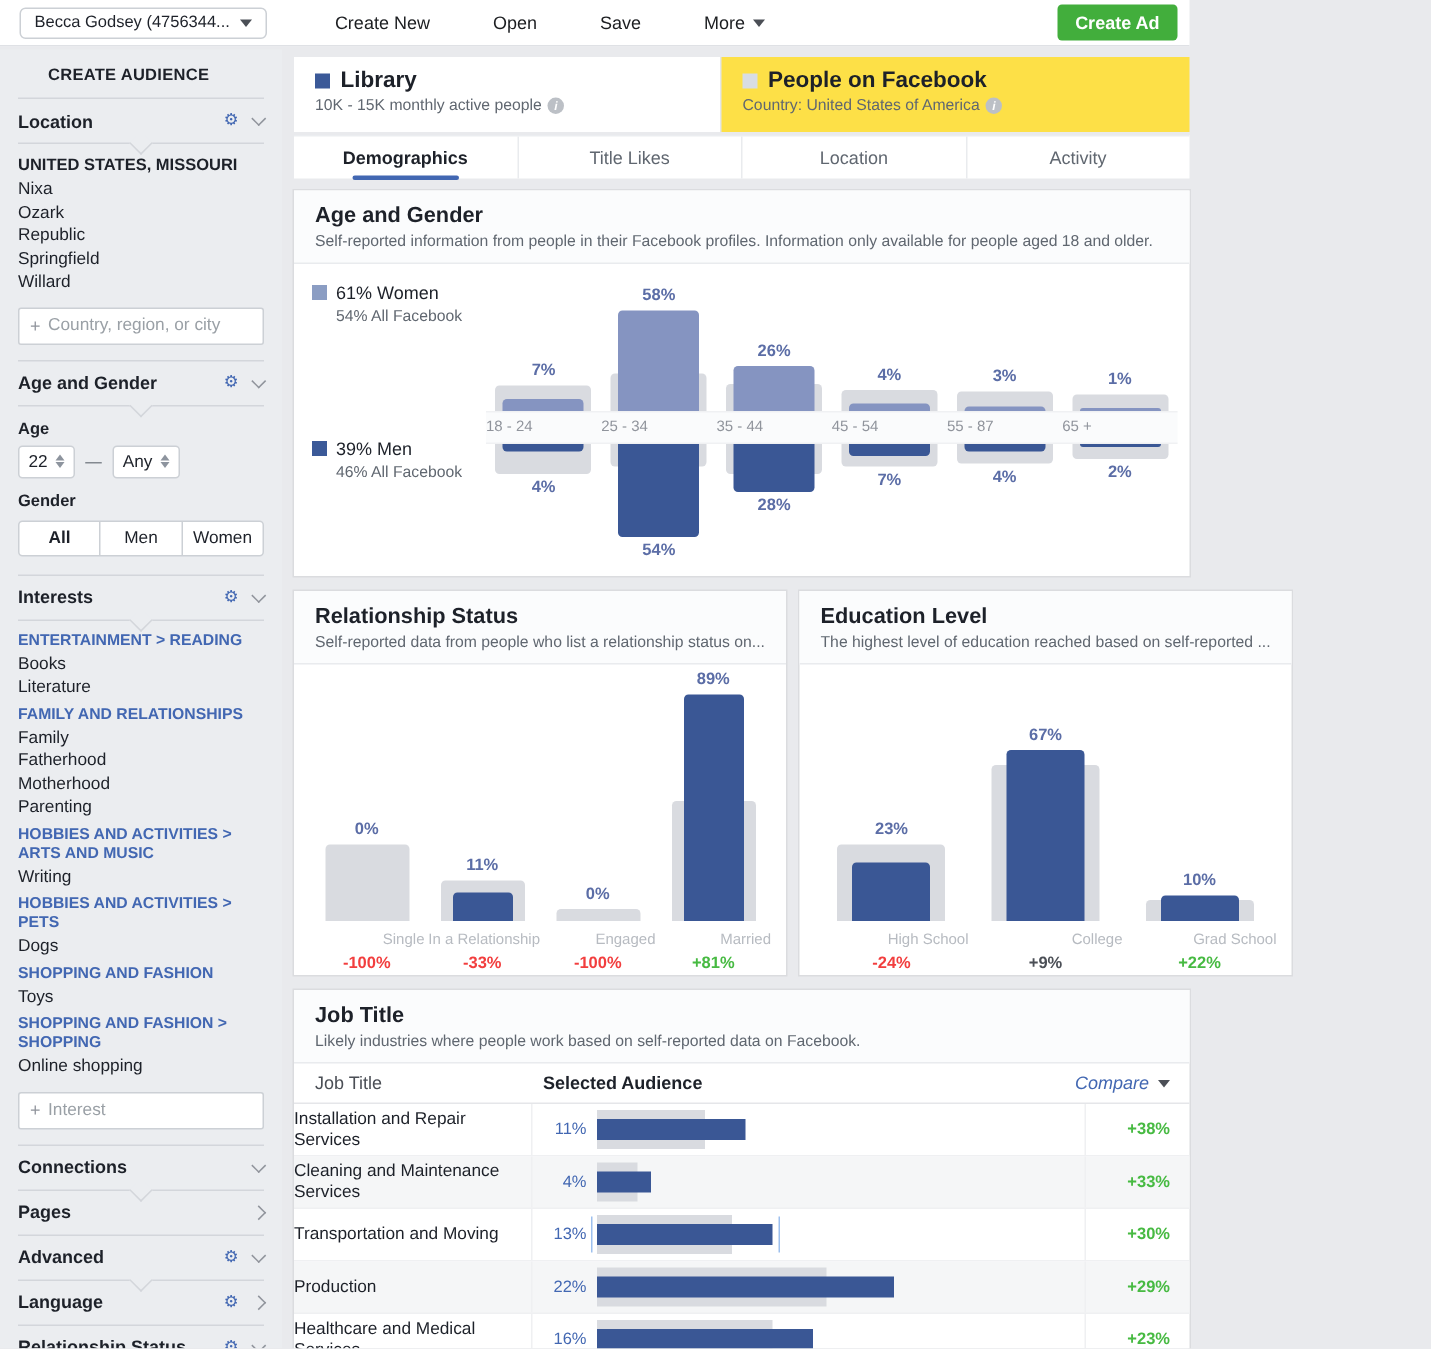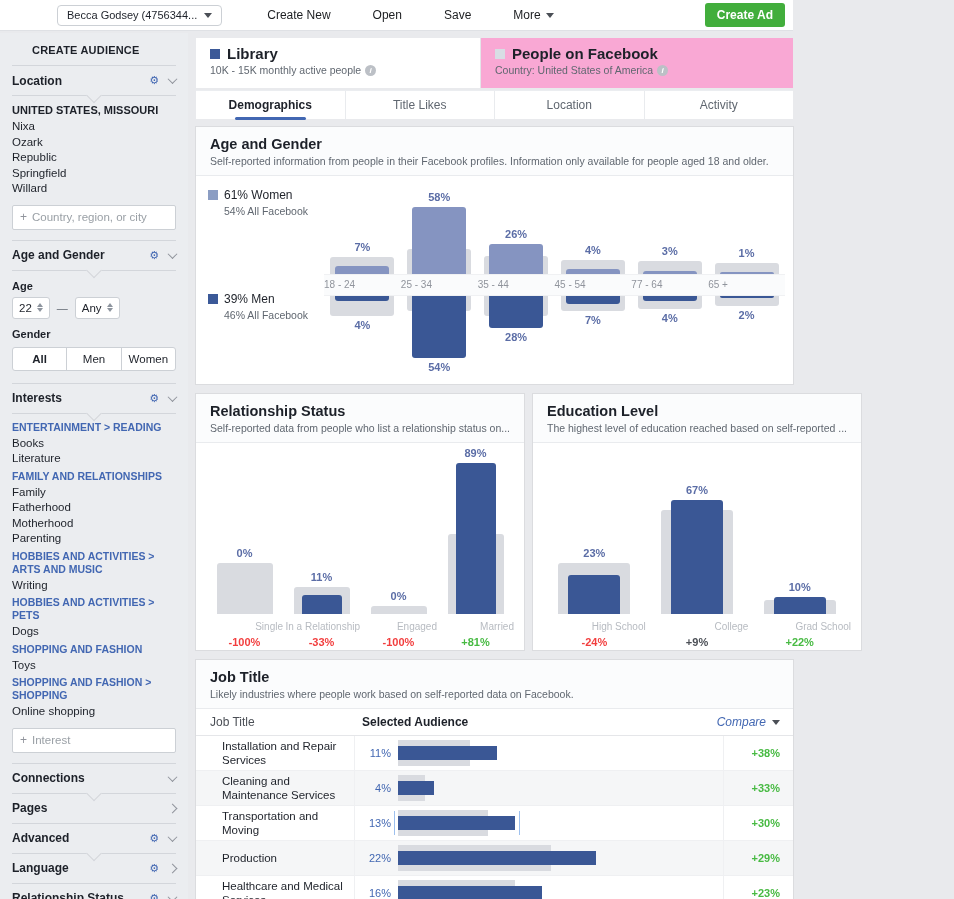--- a/index.html
+++ b/index.html
@@ -1,20 +1,20 @@
 <!DOCTYPE html>
 <html><head>
 <meta charset="utf-8">
 <style>
   *{box-sizing:border-box;margin:0;padding:0;}
   body{margin:0;font-family:"Liberation Sans","DejaVu Sans",sans-serif;background:#e9eaed;}
   .page{position:relative;width:954px;height:899px;background:#e9eaed;overflow:hidden;}
 
   
-  .topbar{position:absolute;left:0;top:0;width:793px;height:31px;background:#fff;border-bottom:1px solid #dfe1e5;display:flex;align-items:center;z-index:5;padding-left:44px;}
+  .topbar{position:absolute;left:0;top:0;width:793px;height:31px;background:#fff;border-bottom:1px solid #dfe1e5;display:flex;align-items:center;z-index:5;}
   .account-box{margin-left:13px;height:21px;border:1px solid #ccd0d5;border-radius:4px;background:#fff;display:flex;align-items:center;gap:7px;padding:0 9px;font-size:11px;color:#1d2129;white-space:nowrap;}
   .caret{width:0;height:0;border-left:4px solid transparent;border-right:4px solid transparent;border-top:5px solid #4b4f56;display:inline-block;}
   .top-menu{display:flex;margin-left:24px;align-items:center;}
   .top-menu-item{padding:0 21px;font-size:12px;color:#1c1e21;white-space:nowrap;display:flex;align-items:center;gap:5px;cursor:pointer;}
   .create-ad{margin-left:auto;margin-right:8px;background:#42ae3c;color:#fff;font-size:12px;font-weight:bold;border:none;border-radius:3px;padding:5px 12px;cursor:pointer;}
 
   
   .sidebar{position:absolute;left:0;top:33px;width:188px;height:866px;background:#ebedf0;padding:0 12px;overflow:hidden;}
   .sb-title{font-size:11px;font-weight:bold;color:#1d2129;letter-spacing:.2px;padding:11px 0 9px;margin-left:20px;}
   .sb-divider{border-top:1px solid #d3d6db;position:relative;height:1px;}
@@ -41,21 +41,21 @@
   .seg-btn{flex:1;text-align:center;padding:5px 0;font-size:11.5px;color:#1d2129;cursor:pointer;border-left:1px solid #ccd0d5;}
   .seg-btn:first-child{border-left:none;}
   .seg-btn.active{font-weight:bold;}
   .int-cat{color:#4267b2;font-weight:bold;font-size:10.5px;line-height:13px;margin:3px 0 2px;cursor:pointer;}
   .int-item{font-size:11.5px;color:#1d2129;line-height:15.5px;cursor:pointer;}
 
   
   .main{position:absolute;left:196px;top:38px;width:597px;}
   .header-card{display:flex;height:50px;}
   .hc-left{width:284px;background:#fff;padding:7px 0 0 14px;}
-  .hc-right{flex:1;background:#f9a8d4;border-left:1px solid #e4e6e9;padding:7px 0 0 14px;cursor:pointer;}
+  .hc-right{flex:1;background:#fde047;border-left:1px solid #e4e6e9;padding:7px 0 0 14px;cursor:pointer;}
   .hc-title{font-size:15px;font-weight:bold;color:#1d2129;display:flex;align-items:center;gap:7px;white-space:nowrap;}
   .lg-sq{width:10px;height:10px;display:inline-block;flex:0 0 auto;}
   .sq-blue{background:#3b5998;}
   .sq-gray{background:#d8dde4;}
   .sq-light{background:#8b9dc3;}
   .hc-sub{font-size:10.5px;color:#606770;margin-top:2px;display:flex;align-items:center;gap:4px;white-space:nowrap;}
   .info{width:11px;height:11px;border-radius:50%;background:#bcc0c6;color:#fff;font-size:8px;font-weight:bold;text-align:center;line-height:11px;font-style:italic;flex:0 0 auto;}
 
   .tabs-row{display:flex;background:#fff;height:29px;margin-top:2px;border-top:1px solid #ebedf0;}
   .tab{flex:1;text-align:center;line-height:29px;font-size:12px;color:#606770;position:relative;cursor:pointer;}
@@ -97,21 +97,21 @@
   .neg{color:#f23e3e;} .pos{color:#47ba42;} .neu{color:#4b4f56;}
 
   
   .jt-head{display:flex;align-items:center;height:27px;border-bottom:1px solid #e5e6e9;font-size:12px;}
   .jt-h-label{width:158px;padding-left:14px;color:#4b4f56;}
   .jt-h-aud{flex:1;font-weight:bold;color:#1d2129;padding-left:8px;}
   .jt-h-cmp{width:70px;color:#4267b2;display:flex;align-items:center;justify-content:flex-end;gap:6px;padding-right:13px;cursor:pointer;font-style:italic;}
   .jt-h-cmp .caret{border-top-color:#4b4f56;}
   .jt-row{display:flex;align-items:stretch;min-height:34px;border-bottom:1px solid #eff0f2;font-size:11.5px;color:#1d2129;}
   .jt-row.alt{background:#f5f6f7;}
-  .jt-label{width:158px;padding:0 8px 0 26px;display:flex;align-items:center;line-height:14px;}
+  .jt-label{width:158px;padding:0 8px 0 0;display:flex;align-items:center;line-height:14px;}
   .jt-barcell{flex:1;display:flex;align-items:center;border-left:1px solid #eff0f2;padding:4px 12px 4px 8px;gap:7px;}
   .jt-pct{width:28px;text-align:right;font-size:11px;color:#4267b2;flex:0 0 auto;}
   .jt-bars{position:relative;height:26px;flex:1;}
   .jt-gray{position:absolute;left:0;top:0;height:26px;background:#d9dbe0;}
   .jt-blue{position:absolute;left:0;top:6px;height:14px;background:#3a5795;}
   .jt-tick{position:absolute;top:1px;bottom:1px;width:1px;background:#9dc0ee;}
   .jt-cmp{width:70px;border-left:1px solid #eff0f2;display:flex;align-items:center;justify-content:flex-end;padding-right:13px;font-size:11px;font-weight:bold;}
 </style>
 </head>
 <body>
@@ -366,21 +366,21 @@
               <div class="ag-pct" style="top: 60.2px;">4%</div>
               <div class="ag-pct" style="top: 129.95px;">7%</div>
               <div class="ag-age" style="top: 95px;">45 - 54</div>
             </div>
             <div class="ag-col" style="left: 66.6667%; width: 16.6667%;">
               <div class="ag-gray" style="top: 77.35px; height: 47.3px;"></div>
               <div class="ag-bar w" style="top: 86.55px; height: 3.45px;"></div>
               <div class="ag-bar m" style="top: 112px; height: 4.6px;"></div>
               <div class="ag-pct" style="top: 61.35px;">3%</div>
               <div class="ag-pct" style="top: 127.65px;">4%</div>
-              <div class="ag-age" style="top: 95px;">77 - 64</div>
+              <div class="ag-age" style="top: 95px;">55 - 87</div>
             </div>
             <div class="ag-col" style="left: 83.3333%; width: 16.6667%;">
               <div class="ag-gray" style="top: 78.5px; height: 43.85px;"></div>
               <div class="ag-bar w" style="top: 88px; height: 2px;"></div>
               <div class="ag-bar m" style="top: 112px; height: 2.3px;"></div>
               <div class="ag-pct" style="top: 62.5px;">1%</div>
               <div class="ag-pct" style="top: 125.35px;">2%</div>
               <div class="ag-age" style="top: 95px;">65 +</div>
             </div>
           </div>

